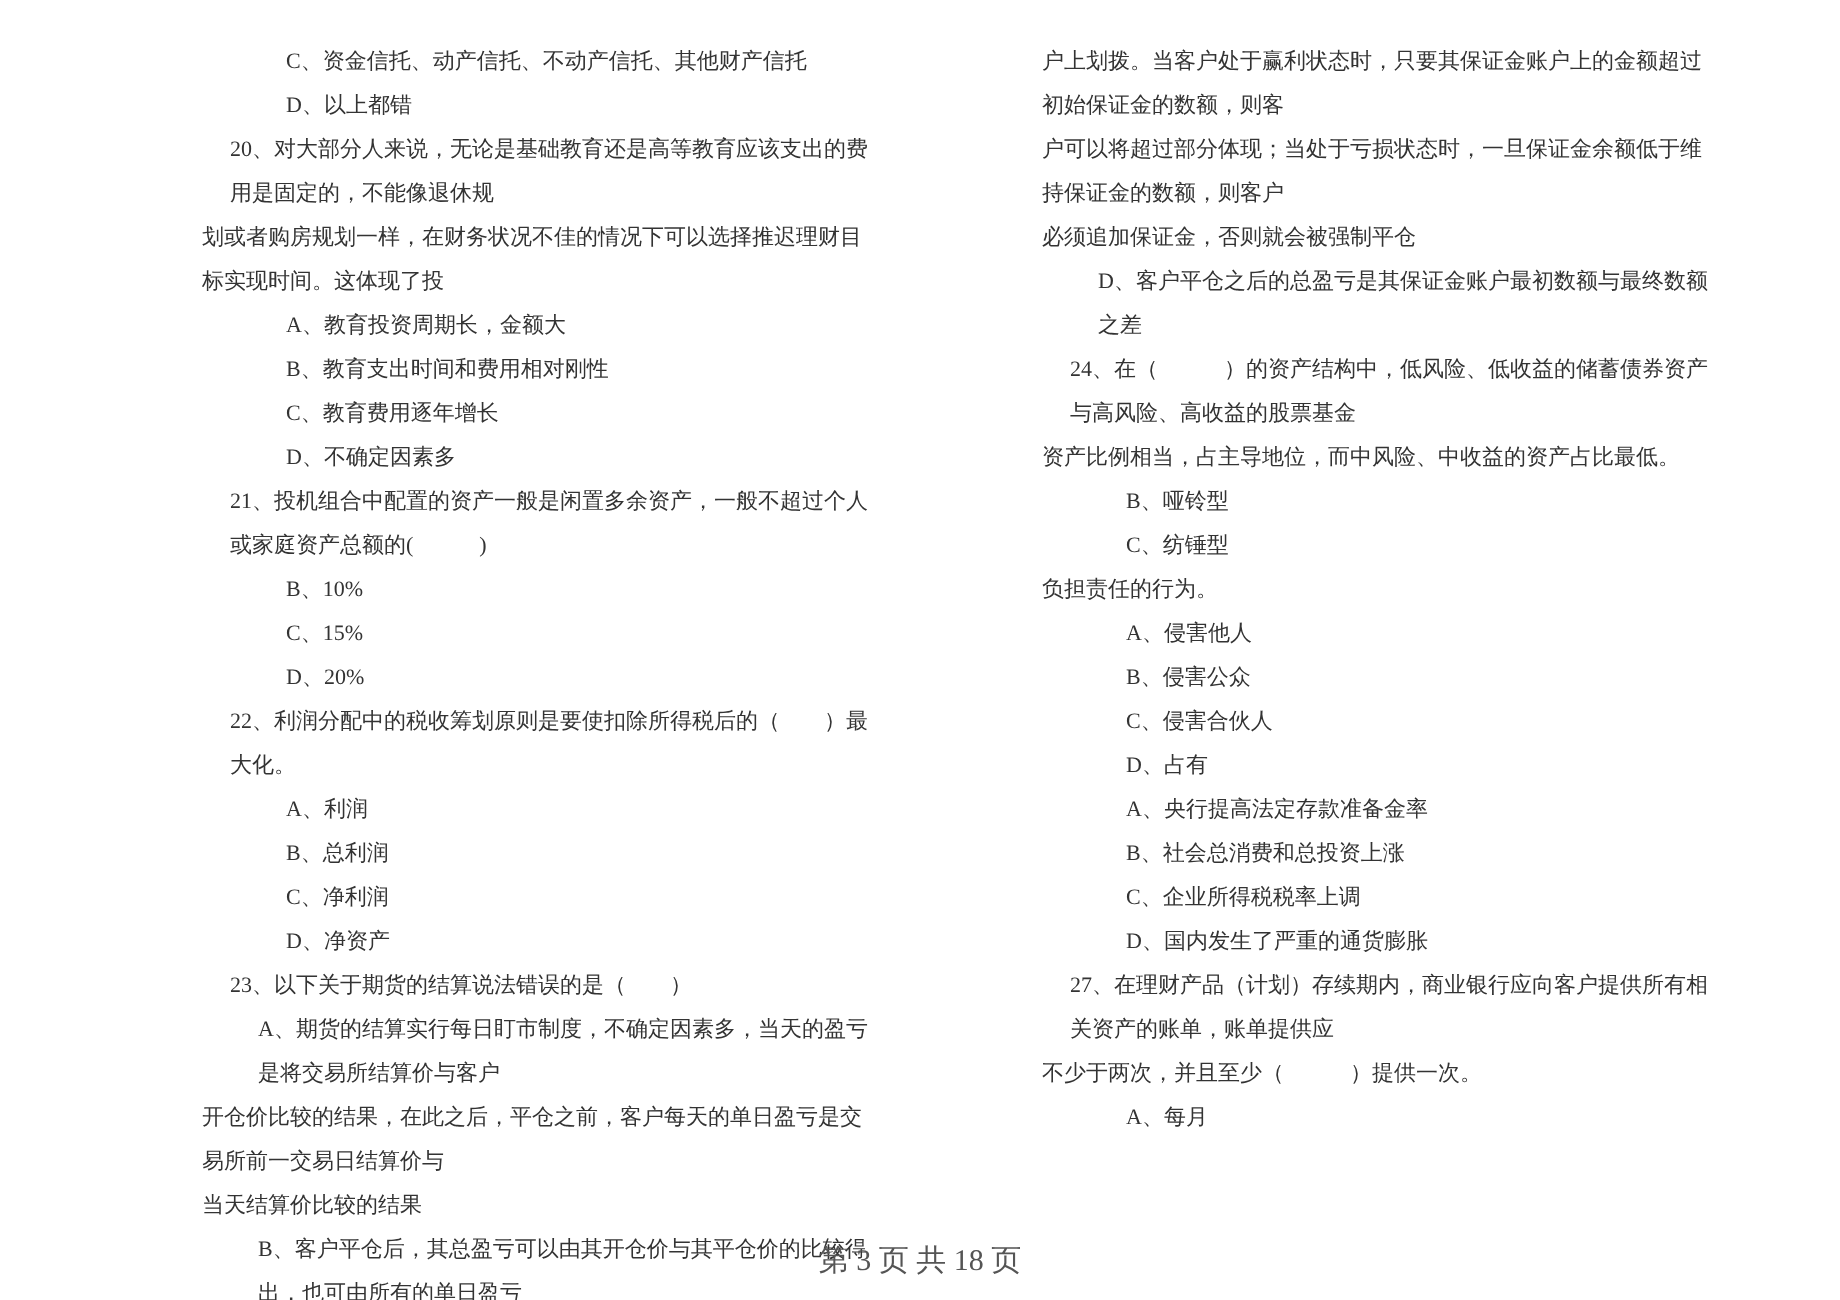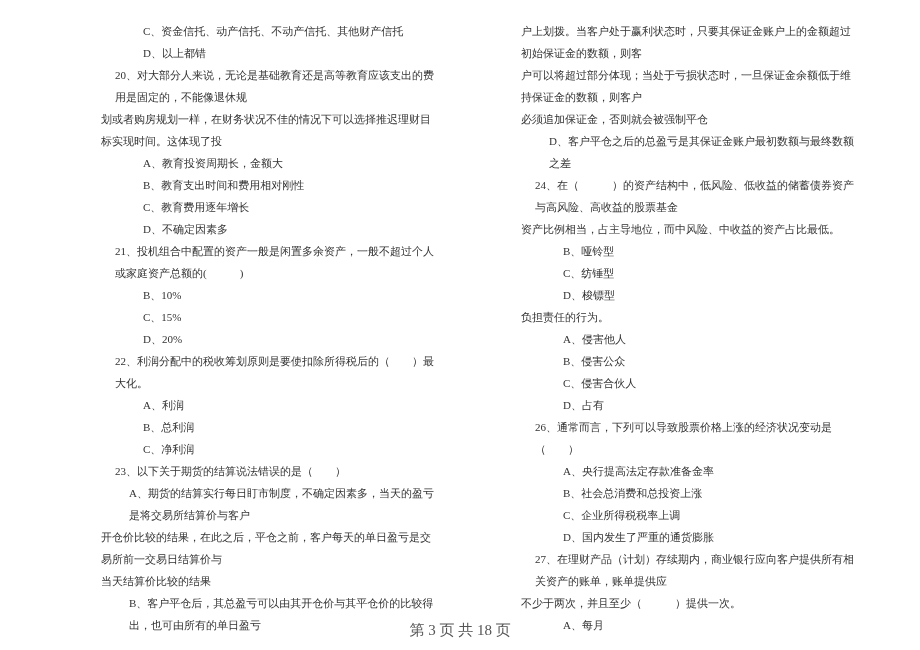--- a/index.html
+++ b/index.html
@@ -63,42 +63,41 @@
       <div class="line indent-2">C、教育费用逐年增长</div>
       <div class="line indent-2">D、不确定因素多</div>
       <div class="line q-start">21、投机组合中配置的资产一般是闲置多余资产，一般不超过个人或家庭资产总额的(　　　)</div>
       <div class="line indent-2">B、10%</div>
       <div class="line indent-2">C、15%</div>
       <div class="line indent-2">D、20%</div>
       <div class="line q-start">22、利润分配中的税收筹划原则是要使扣除所得税后的（　　）最大化。</div>
       <div class="line indent-2">A、利润</div>
       <div class="line indent-2">B、总利润</div>
       <div class="line indent-2">C、净利润</div>
+      <div class="line indent-2">D、净资产</div>
       <div class="line q-start">23、以下关于期货的结算说法错误的是（　　）</div>
       <div class="line indent-1">A、期货的结算实行每日盯市制度，不确定因素多，当天的盈亏是将交易所结算价与客户</div>
       <div class="line ">开仓价比较的结果，在此之后，平仓之前，客户每天的单日盈亏是交易所前一交易日结算价与</div>
       <div class="line ">当天结算价比较的结果</div>
       <div class="line indent-1">B、客户平仓后，其总盈亏可以由其开仓价与其平仓价的比较得出，也可由所有的单日盈亏</div>
     </div>
   <div class="column" id="right-col">
       <div class="line ">户上划拨。当客户处于赢利状态时，只要其保证金账户上的金额超过初始保证金的数额，则客</div>
       <div class="line ">户可以将超过部分体现；当处于亏损状态时，一旦保证金余额低于维持保证金的数额，则客户</div>
       <div class="line ">必须追加保证金，否则就会被强制平仓</div>
       <div class="line indent-1">D、客户平仓之后的总盈亏是其保证金账户最初数额与最终数额之差</div>
       <div class="line q-start">24、在（　　　）的资产结构中，低风险、低收益的储蓄债券资产与高风险、高收益的股票基金</div>
       <div class="line ">资产比例相当，占主导地位，而中风险、中收益的资产占比最低。</div>
       <div class="line indent-2">B、哑铃型</div>
       <div class="line indent-2">C、纺锤型</div>
-      <div class="line indent-2">D、梭镖型</div>
       <div class="line ">负担责任的行为。</div>
       <div class="line indent-2">A、侵害他人</div>
       <div class="line indent-2">B、侵害公众</div>
       <div class="line indent-2">C、侵害合伙人</div>
       <div class="line indent-2">D、占有</div>
-      <div class="line q-start">26、通常而言，下列可以导致股票价格上涨的经济状况变动是（　　）</div>
       <div class="line indent-2">A、央行提高法定存款准备金率</div>
       <div class="line indent-2">B、社会总消费和总投资上涨</div>
       <div class="line indent-2">C、企业所得税税率上调</div>
       <div class="line indent-2">D、国内发生了严重的通货膨胀</div>
       <div class="line q-start">27、在理财产品（计划）存续期内，商业银行应向客户提供所有相关资产的账单，账单提供应</div>
       <div class="line ">不少于两次，并且至少（　　　）提供一次。</div>
       <div class="line indent-2">A、每月</div>
     </div>
 </div>
 

